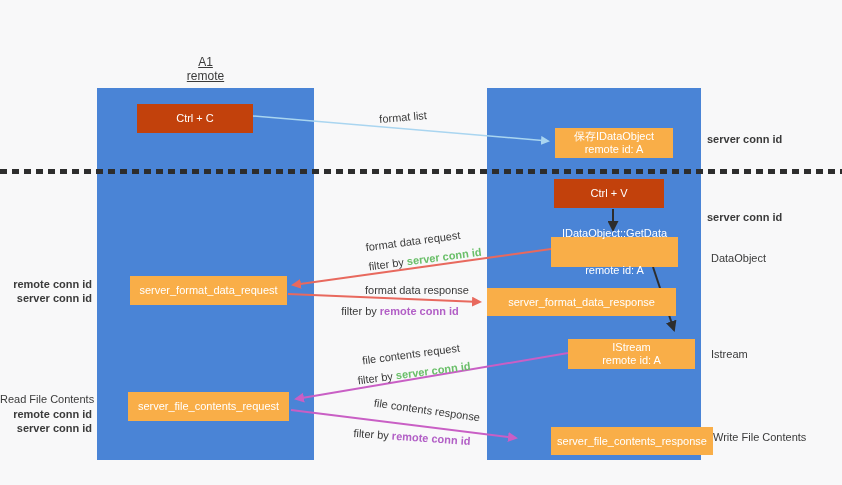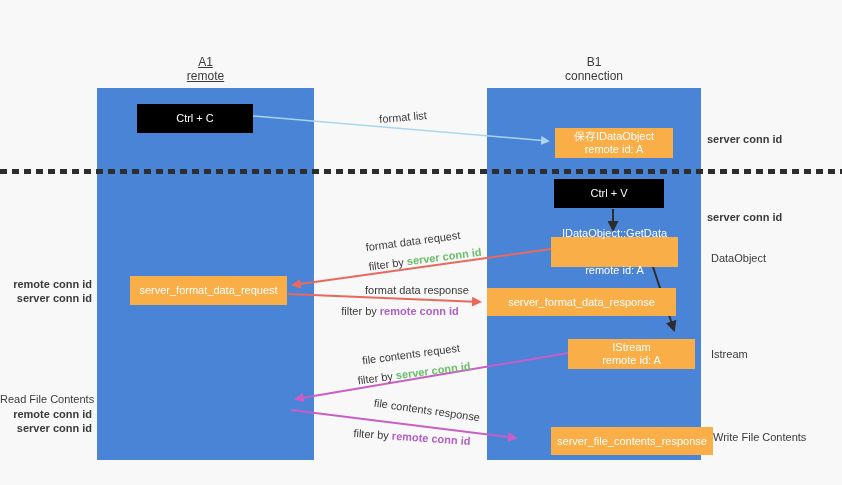--- a/index.html
+++ b/index.html
@@ -35,21 +35,21 @@
     background:repeating-linear-gradient(90deg,#2d2d2d 0 7px,transparent 7px 12px);
   }
   .arrows { position:absolute; left:0; top:0; pointer-events:none; }
   .node {
     position:absolute; display:flex; flex-direction:column;
     align-items:center; justify-content:center;
     color:#ffffff; font-size:11px; line-height:13px;
     text-align:center; white-space:nowrap;
   }
   .node.orange { background:#f9ae48; }
-  .node.green  { background:#000000; }
+  .node.green  { background:#c2410c; }
   .edge-label {
     position:absolute; font-size:11px; color:#3a3a3a;
     white-space:nowrap;
     transform:translate(-50%,-50%) rotate(var(--r,0deg));
   }
   .green-text  { color:#6abf69; font-weight:bold; }
   .purple-text { color:#b25fc6; font-weight:bold; }
   .ann {
     position:absolute; font-size:11px; color:#3a3a3a; white-space:nowrap;
   }
@@ -59,24 +59,20 @@
 <body>
 
 <div class="canvas">
 
   <div class="title">
   </div>
 
   <div class="lane-header a">
     <div>A1</div>
     <div>remote</div>
-  </div>
-  <div class="lane-header b">
-    <div>B1</div>
-    <div>connection</div>
   </div>
 
   <div class="lane lane-a"></div>
   <div class="lane lane-b"></div>
 
   <div class="dotted"></div>
 
   <svg class="arrows" width="842" height="485">
     <defs>
       <marker id="mk-blue" markerUnits="userSpaceOnUse" markerWidth="9" markerHeight="9" refX="7" refY="4.5" orient="auto">
@@ -117,20 +113,21 @@
 
   <div class="node orange" style="left:130px; top:276px; width:157px; height:29px;">server_format_data_request</div>
 
   <div class="node orange" style="left:487px; top:288px; width:189px; height:28px;">server_format_data_response</div>
 
   <div class="node orange" style="left:568px; top:339px; width:127px; height:30px;">
     <div>IStream</div>
     <div>remote id: A</div>
   </div>
 
+  <div class="node orange" style="left:128px; top:392px; width:161px; height:29px;">server_file_contents_request</div>
 
   <div class="node orange" style="left:523px; top:427px; width:162px; height:28px;margin-left:28px;">server_file_contents_response</div>
 
   <div class="edge-label" style="left:403px; top:117px; --r:-5deg;">format list</div>
 
   <div class="edge-label" style="left:413px; top:241px; --r:-7.5deg;">format data request</div>
   <div class="edge-label" style="left:425px; top:259px; --r:-7.5deg;">
     <span>filter by</span>
     <span class="green-text">server conn id</span>
   </div>

